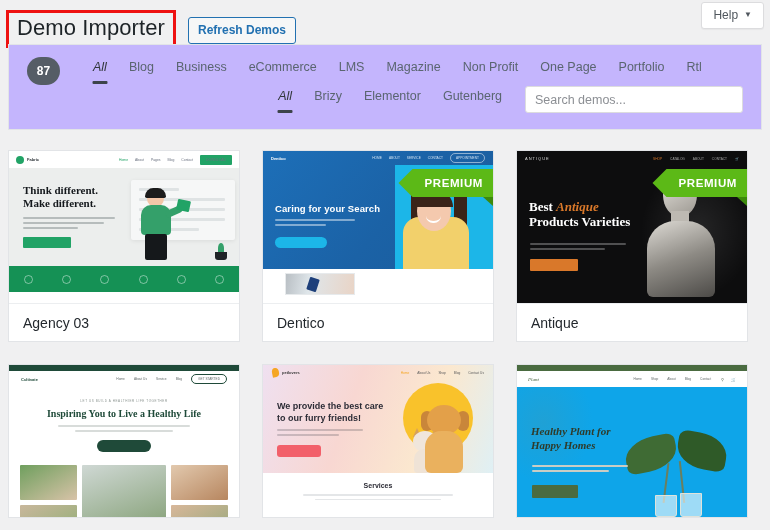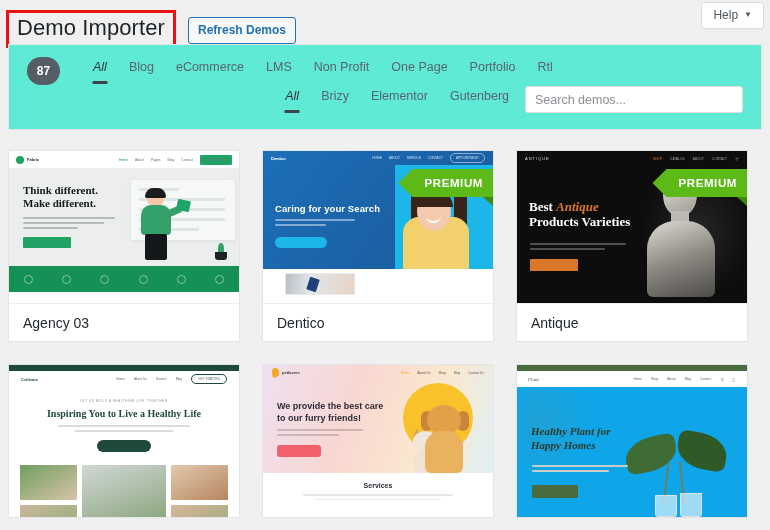--- a/index.html
+++ b/index.html
@@ -41,21 +41,21 @@
     border: 1px solid #2271b1; border-radius: 3px;
     color: #2271b1; font-size: 12px; font-weight: 600;
     padding: 5px 9px 6px 9px;
     margin-top: 2px;
   }
 
   
   .filter-panel {
     position: absolute; top: 44px; left: 8px;
     width: 754px; height: 86px;
-    background: #5eead4; border: 1px solid #e2e4e7;
+    background: #c4b5fd; border: 1px solid #e2e4e7;
   }
   .filter-row-1 {
     display: flex; align-items: center;
     padding: 12px 0 0 18px; gap: 0;
   }
   .count-badge {
     width: 33px; height: 28px; border-radius: 14px;
     background: #555d66; color: #fff;
     font-size: 12px; font-weight: 700;
     display: flex; align-items: center; justify-content: center;
@@ -76,21 +76,21 @@
   }
   .filter-row-2 {
     display: flex; align-items: center; justify-content: flex-end;
     padding: 1px 18px 0 0; gap: 0;
   }
   .search-input {
     width: 218px; height: 27px;
     border: 1px solid #dcdcde; border-radius: 3px;
     background: #fff;
     font-size: 12.5px; color: #2c3338;
-    padding: 0 9px; margin-left: 5px;
+    padding: 0 9px; margin-left: 12px;
     font-family: "Liberation Sans", sans-serif;
   }
   .search-input::placeholder { color: #8c8f94; }
 
   
   .grid {
     position: absolute; top: 150px; left: 8px;
     width: 754px;
     display: grid;
     grid-template-columns: repeat(3, 232px);
@@ -291,22 +291,24 @@
       <div class="page-title">Demo Importer</div>
     </div>
     <button class="refresh-btn">Refresh Demos</button>
   </div>
 
   <div class="filter-panel">
     <div class="filter-row-1">
       <div class="count-badge">87</div>
       <div class="tab active">All</div>
       <div class="tab">Blog</div>
+      <div class="tab">Business</div>
       <div class="tab">eCommerce</div>
       <div class="tab">LMS</div>
+      <div class="tab">Magazine</div>
       <div class="tab">Non Profit</div>
       <div class="tab">One Page</div>
       <div class="tab">Portfolio</div>
       <div class="tab">Rtl</div>
     </div>
     <div class="filter-row-2">
       <div class="tab active">All</div>
       <div class="tab">Brizy</div>
       <div class="tab">Elementor</div>
       <div class="tab">Gutenberg</div>

